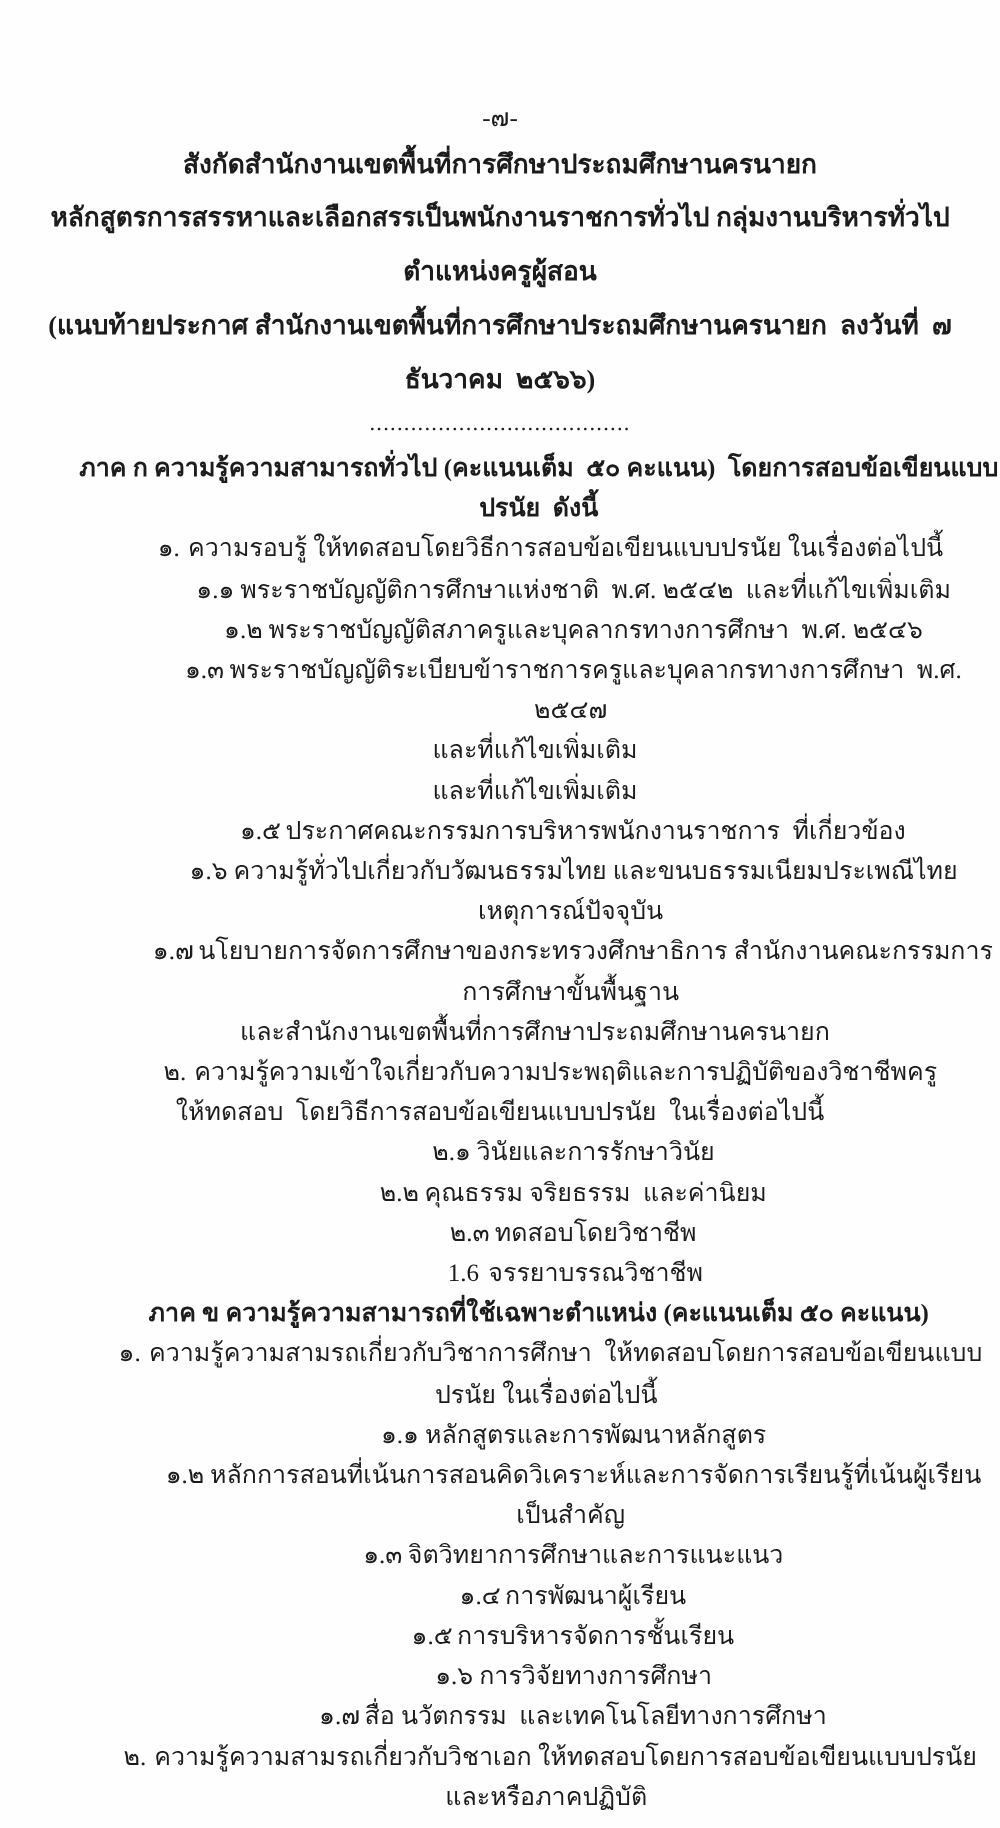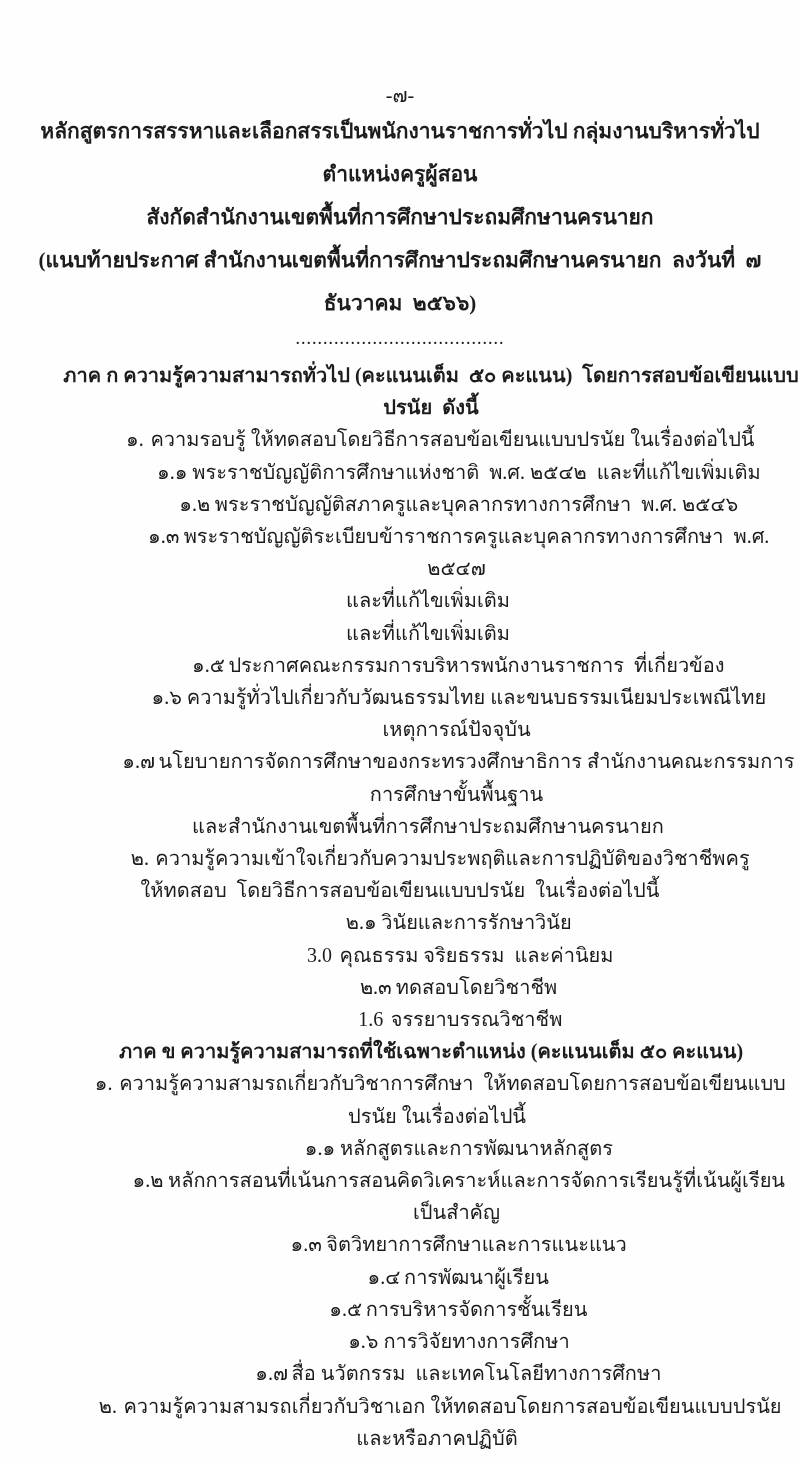--- a/index.html
+++ b/index.html
@@ -59,22 +59,22 @@
   .flush { padding-left: 0; }
 </style>
 </head>
 <body>
 
 <div class="page">
 
   <div class="page-number">-๗-</div>
 
   <div class="title-block">
+    <div class="title-line">สังกัดสำนักงานเขตพื้นที่การศึกษาประถมศึกษานครนายก</div>
     <div class="title-line">หลักสูตรการสรรหาและเลือกสรรเป็นพนักงานราชการทั่วไป กลุ่มงานบริหารทั่วไป ตำแหน่งครูผู้สอน</div>
-    <div class="title-line">สังกัดสำนักงานเขตพื้นที่การศึกษาประถมศึกษานครนายก</div>
     <div class="title-line">(แนบท้ายประกาศ สำนักงานเขตพื้นที่การศึกษาประถมศึกษานครนายก  ลงวันที่  ๗  ธันวาคม  ๒๕๖๖)</div>
   </div>
 
   <div class="dots">......................................</div>
 
   <div class="content">
 
     <div class="line section-heading">ภาค ก ความรู้ความสามารถทั่วไป (คะแนนเต็ม  ๕๐ คะแนน)  โดยการสอบข้อเขียนแบบปรนัย  ดังนี้</div>
 
     <div class="line item"><span class="num">๑.</span><span>ความรอบรู้ ให้ทดสอบโดยวิธีการสอบข้อเขียนแบบปรนัย ในเรื่องต่อไปนี้</span></div>
@@ -83,21 +83,21 @@
     <div class="line sub"><span class="num">๑.๓</span><span>พระราชบัญญัติระเบียบข้าราชการครูและบุคลากรทางการศึกษา  พ.ศ. ๒๕๔๗</span></div>
     <div class="line cont-sub">และที่แก้ไขเพิ่มเติม</div>
     <div class="line cont-sub">และที่แก้ไขเพิ่มเติม</div>
     <div class="line sub"><span class="num">๑.๕</span><span>ประกาศคณะกรรมการบริหารพนักงานราชการ  ที่เกี่ยวข้อง</span></div>
     <div class="line sub"><span class="num">๑.๖</span><span>ความรู้ทั่วไปเกี่ยวกับวัฒนธรรมไทย และขนบธรรมเนียมประเพณีไทย  เหตุการณ์ปัจจุบัน</span></div>
     <div class="line sub"><span class="num">๑.๗</span><span>นโยบายการจัดการศึกษาของกระทรวงศึกษาธิการ สำนักงานคณะกรรมการการศึกษาขั้นพื้นฐาน</span></div>
     <div class="line cont-sub">และสำนักงานเขตพื้นที่การศึกษาประถมศึกษานครนายก</div>
     <div class="line item"><span class="num">๒.</span><span>ความรู้ความเข้าใจเกี่ยวกับความประพฤติและการปฏิบัติของวิชาชีพครู</span></div>
     <div class="line flush">ให้ทดสอบ  โดยวิธีการสอบข้อเขียนแบบปรนัย  ในเรื่องต่อไปนี้</div>
     <div class="line sub"><span class="num">๒.๑</span><span>วินัยและการรักษาวินัย</span></div>
-    <div class="line sub"><span class="num">3.0</span><span>คุณธรรม จริยธรรม  และค่านิยม</span></div>
+    <div class="line sub"><span class="num">๒.๒</span><span>คุณธรรม จริยธรรม  และค่านิยม</span></div>
     <div class="line sub"><span class="num">๒.๓</span><span>ทดสอบโดยวิชาชีพ</span></div>
     <div class="line sub"><span class="num">1.6</span><span>จรรยาบรรณวิชาชีพ</span></div>
 
     <div class="line section-heading">ภาค ข ความรู้ความสามารถที่ใช้เฉพาะตำแหน่ง (คะแนนเต็ม ๕๐ คะแนน)</div>
 
     <div class="line item"><span class="num">๑.</span><span>ความรู้ความสามรถเกี่ยวกับวิชาการศึกษา  ให้ทดสอบโดยการสอบข้อเขียนแบบปรนัย ในเรื่องต่อไปนี้</span></div>
     <div class="line sub"><span class="num">๑.๑</span><span>หลักสูตรและการพัฒนาหลักสูตร</span></div>
     <div class="line sub"><span class="num">๑.๒</span><span>หลักการสอนที่เน้นการสอนคิดวิเคราะห์และการจัดการเรียนรู้ที่เน้นผู้เรียนเป็นสำคัญ</span></div>
     <div class="line sub"><span class="num">๑.๓</span><span>จิตวิทยาการศึกษาและการแนะแนว</span></div>
     <div class="line sub"><span class="num">๑.๔</span><span>การพัฒนาผู้เรียน</span></div>

